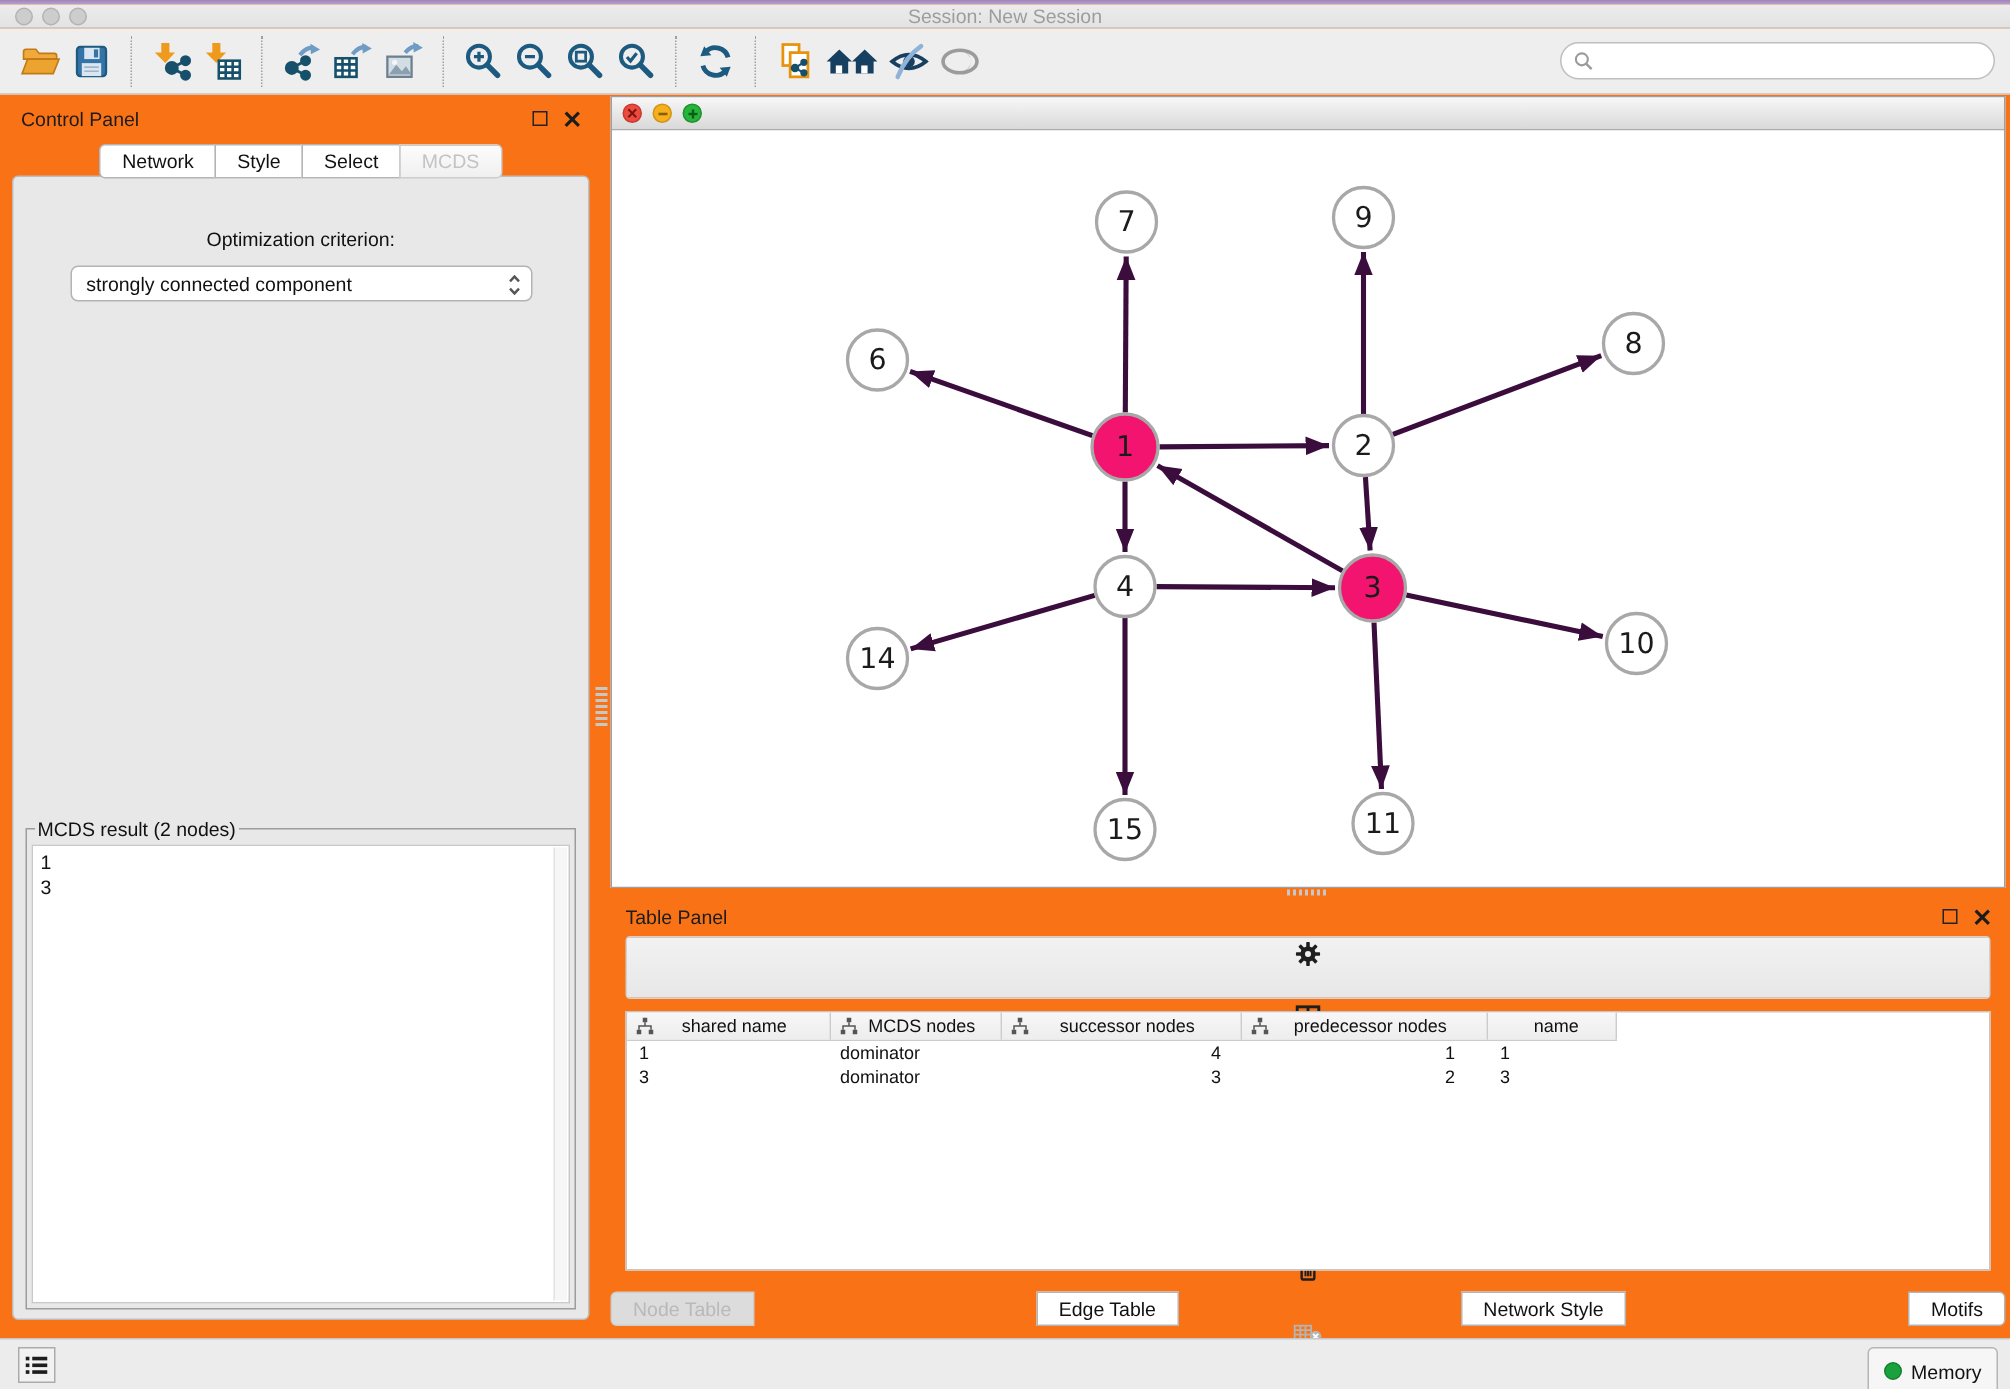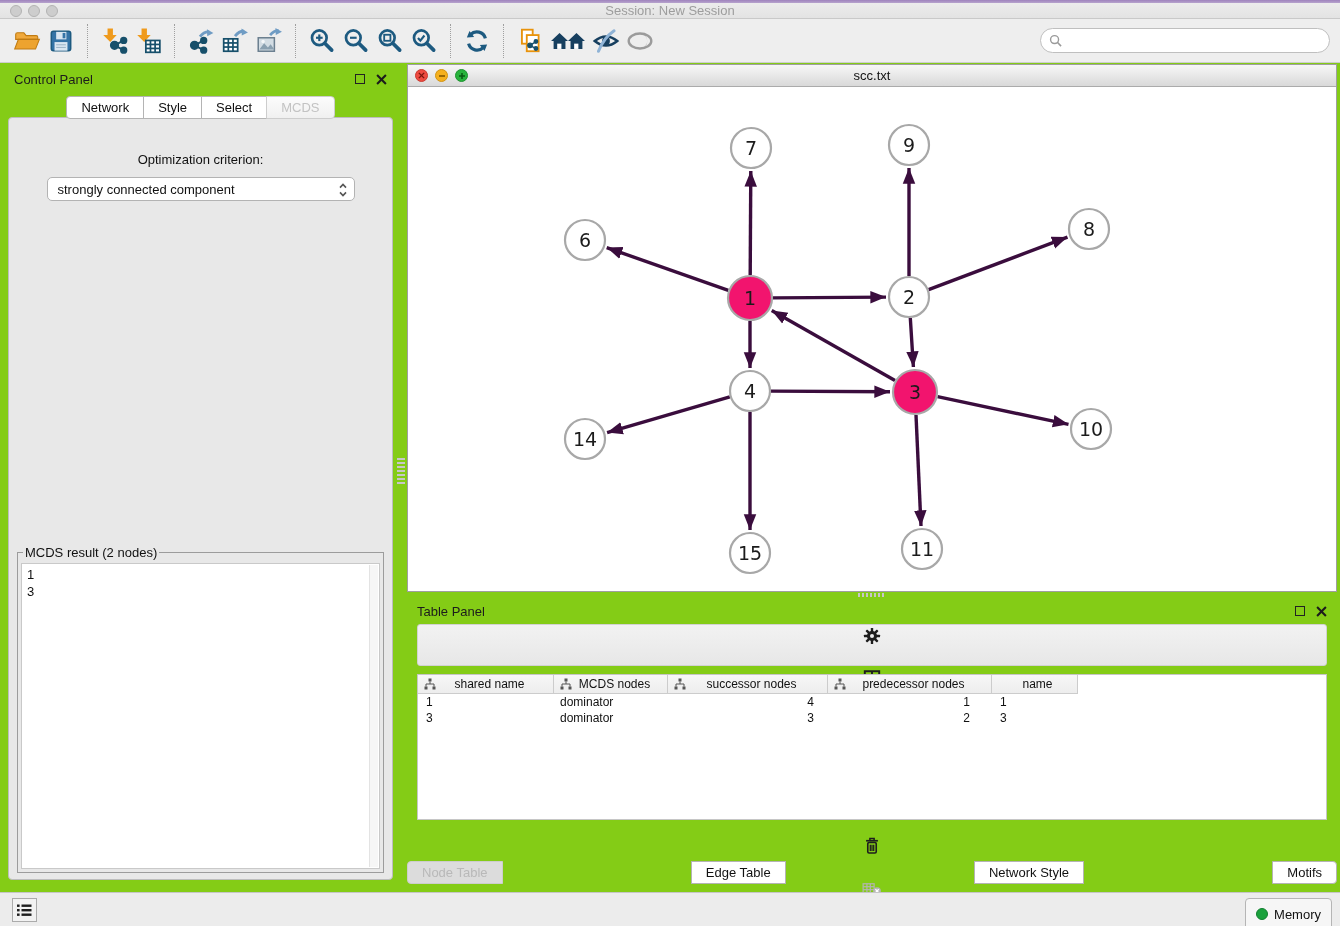--- a/index.html
+++ b/index.html
@@ -1,17 +1,17 @@
 <!DOCTYPE html>
 <html><head>
 <meta charset="utf-8">
 <style>
   * { margin:0; padding:0; box-sizing:border-box; }
   body { background:#555; font-family:"Liberation Sans", sans-serif; }
-  .app { position:relative; width:1340px; height:926px; background:#84cc16; overflow:hidden;
+  .app { position:relative; width:1340px; height:926px; background:#f97316; overflow:hidden;
          font-family:"Liberation Sans", sans-serif;text-decoration:underline; }
 
   
   .accent-strip { position:absolute; top:0; left:0; right:0; height:3px;
                   background:linear-gradient(#9f83bd,#b7a3cd); }
   .titlebar { position:absolute; top:3px; left:0; right:0; height:16px;
               background:linear-gradient(#ececec,#e3e3e3); border-bottom:1px solid #c9c9c9; }
   .titlebar .tl-gray { position:absolute; top:2px; width:12px; height:12px; border-radius:50%;
                        background:#cdcdcd; border:1px solid #b3b3b3; }
   .title-text { text-align:center; font-size:13px; line-height:15px; color:#9d9d9d; }
@@ -81,21 +81,21 @@
                     background:repeating-linear-gradient(90deg,#c7c7c7 0 2px, transparent 2px 4px); }
 
   
   .table-panel { position:absolute; left:407px; top:598px; width:930px; height:290px; }
   .tp-toolbar { position:absolute; top:26px; left:10px; right:10px; height:42px;
                 background:linear-gradient(#f2f2f2,#e7e7e7); border:1px solid #d2d2d2; border-radius:3px;
                 display:flex; align-items:center; gap:20px; padding:0 16px;flex-direction:column; }
   .tp-icon { width:26px; height:26px; display:flex; align-items:center; justify-content:center; }
   .fx-label { font-size:19px; color:#b9b9b9; font-style:italic; font-family:"Liberation Serif", serif; }
 
-  .tp-table { position:absolute; top:76px; left:10px; right:10px; height:146px;
+  .tp-table { position:absolute; top:76px; left:10px; right:10px; height:173px;
               background:#fff; border:1px solid #c6c6c6; overflow:hidden; }
   .tp-head-row { display:flex; height:19px; border-bottom:1px solid #cccccc; width:660px; }
   .tp-head-cell { display:flex; align-items:center; background:linear-gradient(#f7f7f7,#ededed);
                   border-right:1px solid #cccccc; font-size:12px; color:#111; padding-left:6px; }
   .tp-head-cell .hc-label { flex:1; text-align:center; padding-right:10px; }
   .tp-row { display:flex; height:16px; line-height:16px; font-size:12px; color:#111; }
   .tp-cell { overflow:hidden; white-space:nowrap; }
   .c0 { width:136px; } .c1 { width:114px; } .c2 { width:160px; } .c3 { width:164px; } .c4 { width:86px; }
   .cell-l8 { padding-left:8px; } .cell-l6 { padding-left:6px; }
   .cell-r14 { text-align:right; padding-right:14px; } .cell-r22 { text-align:right; padding-right:22px; }
@@ -353,21 +353,20 @@
         <svg width="8" height="8" viewBox="0 0 8 8">
             <line x1="1" y1="4" x2="7" y2="4" stroke="#8a5d00" stroke-width="1.7"></line>
           </svg>
       </span>
       <span class="tl tl-green">
         <svg width="8" height="8" viewBox="0 0 8 8">
             <line x1="1" y1="4" x2="7" y2="4" stroke="#0b5d14" stroke-width="1.6"></line>
             <line x1="4" y1="1" x2="4" y2="7" stroke="#0b5d14" stroke-width="1.6"></line>
           </svg>
       </span>
-      <span class="net-title">scc.txt</span>
     </div>
     <div class="net-canvas">
       <svg width="928" height="504" viewBox="0 0 928 504">
         <defs>
           <marker id="arrowhead" viewBox="0 0 10 10" refX="10" refY="5" markerWidth="4.6" markerHeight="4.6" orient="auto">
             <path id="arrowhead-path" d="M0 1 L10 5 L0 9 z" fill="#3a0d3d"></path>
           </marker>
         </defs>
       <line x1="342.2" y1="188.0" x2="342.8" y2="84.0" stroke="#3a0d3d" stroke-width="3.4" marker-end="url(#arrowhead)"></line>
           <line x1="320.3" y1="203.4" x2="198.7" y2="160.6" stroke="#3a0d3d" stroke-width="3.4" marker-end="url(#arrowhead)"></line>

